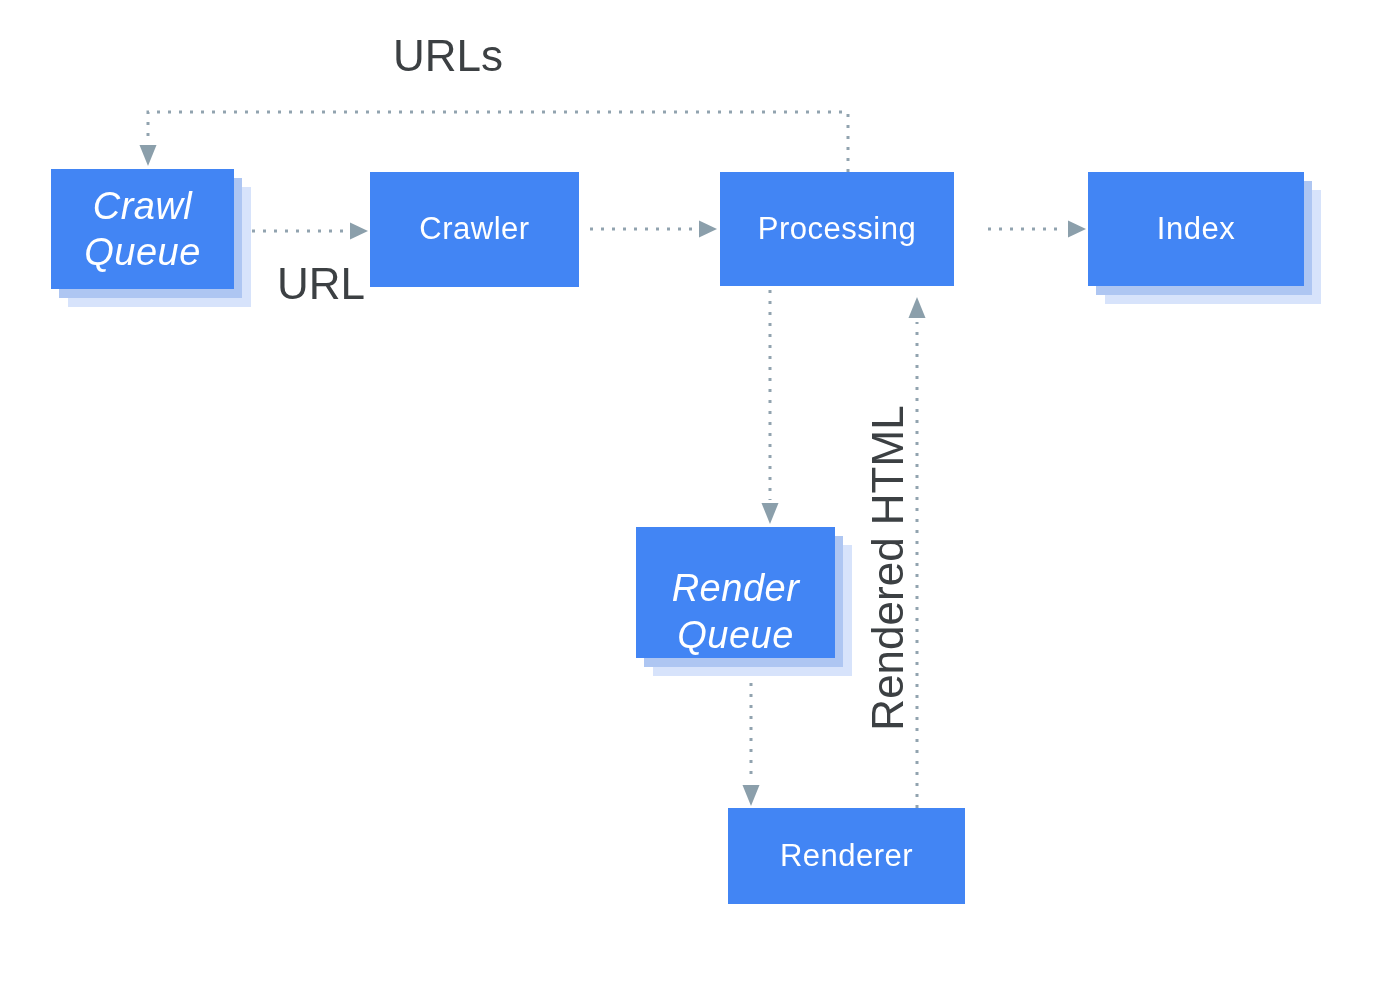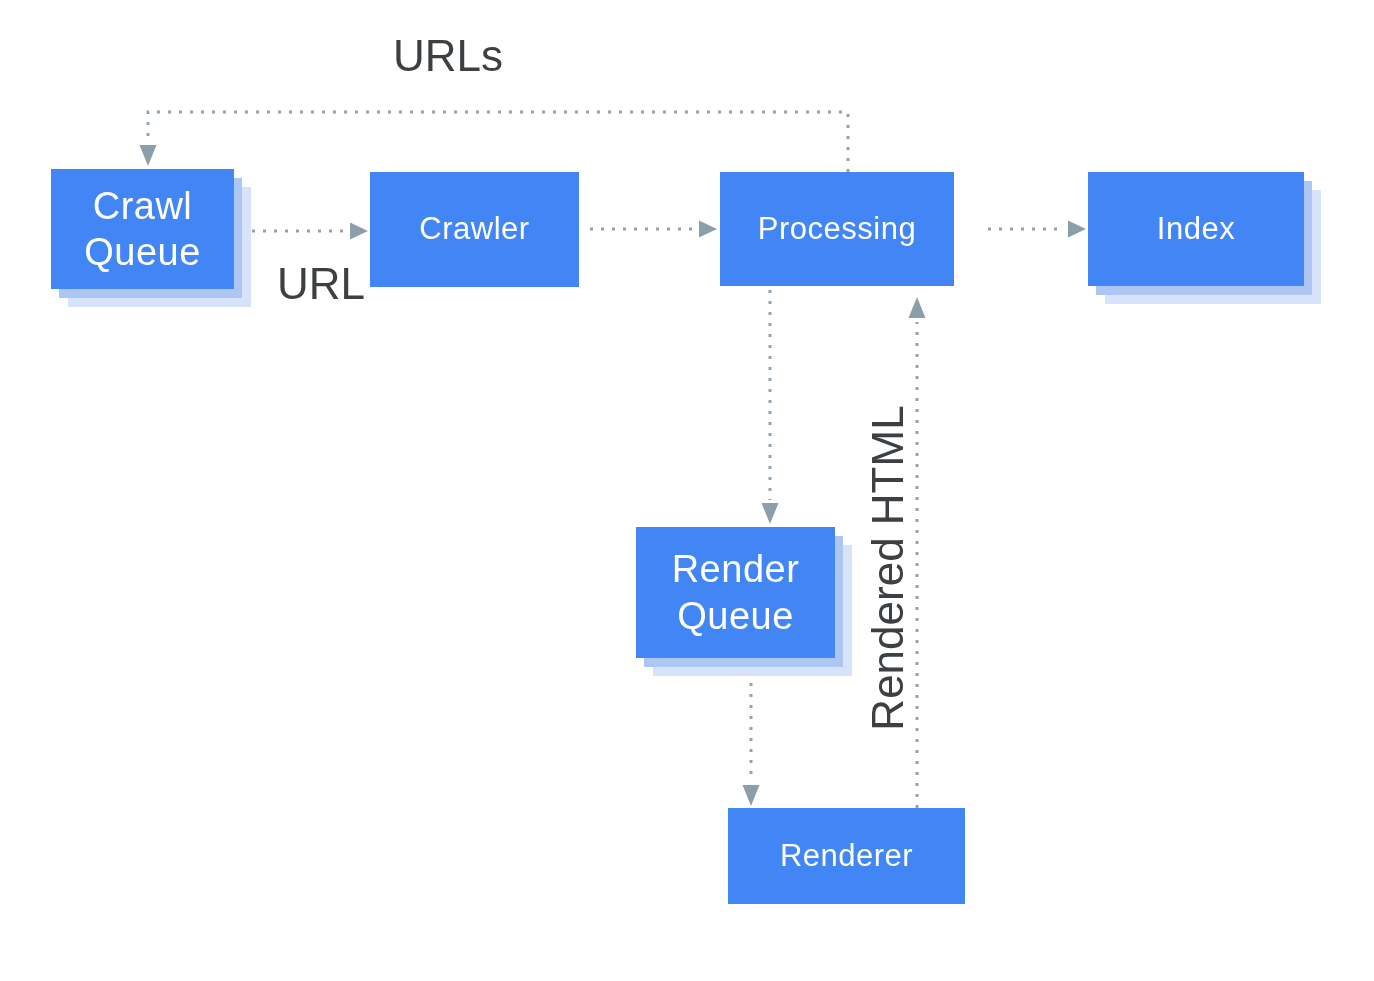--- a/index.html
+++ b/index.html
@@ -51,39 +51,40 @@
   .node .label {
     font-size: 31px;
     font-weight: 500;
     letter-spacing: 0.5px;
     line-height: 1.1;
     white-space: pre-line;
   }
   .node.two-line .label {
     font-size: 38px;
     line-height: 1.22;
+    font-style: italic;
   }
   .edge-label {
     position: absolute;
     color: var(--label-text, #3c4043);
     font-size: 44px;
     font-weight: 400;
     line-height: 1.1;
     white-space: nowrap;
   }
   .edge-label.vertical {
     left: 888px;
     top: 568px;
     transform: translate(-50%, -50%) rotate(-90deg);
   }
   #node-crawl-queue  { left: 51px;   top: 169px; width: 183px; height: 120px; }
   #node-crawler      { left: 370px;  top: 172px; width: 209px; height: 115px; }
   #node-processing   { left: 720px;  top: 172px; width: 234px; height: 114px; }
   #node-index        { left: 1088px; top: 172px; width: 216px; height: 114px; }
-  #node-render-queue { left: 636px;  top: 527px; width: 199px; height: 131px; }
+  #node-render-queue { left: 636px;  top: 527px; width: 199px; height: 131px; align-items: flex-end; }
   #node-renderer     { left: 728px;  top: 808px; width: 237px; height: 96px; }
   #label-urls { left: 393px; top: 32px; }
   #label-url  { left: 277px; top: 260px; }
   #label-html { left: 602px; top: 260px; }
 </style>
 </head>
 <body style="background: rgb(255, 255, 255);">
 
 <div class="canvas">
 

